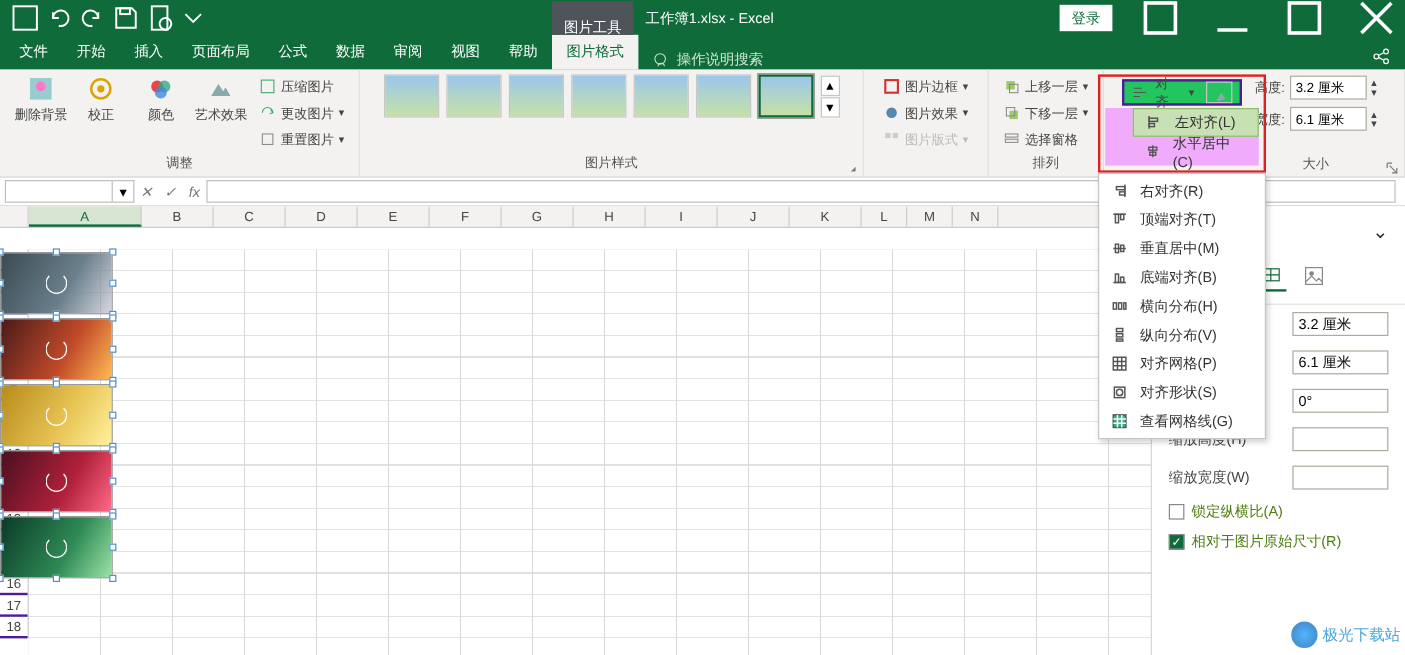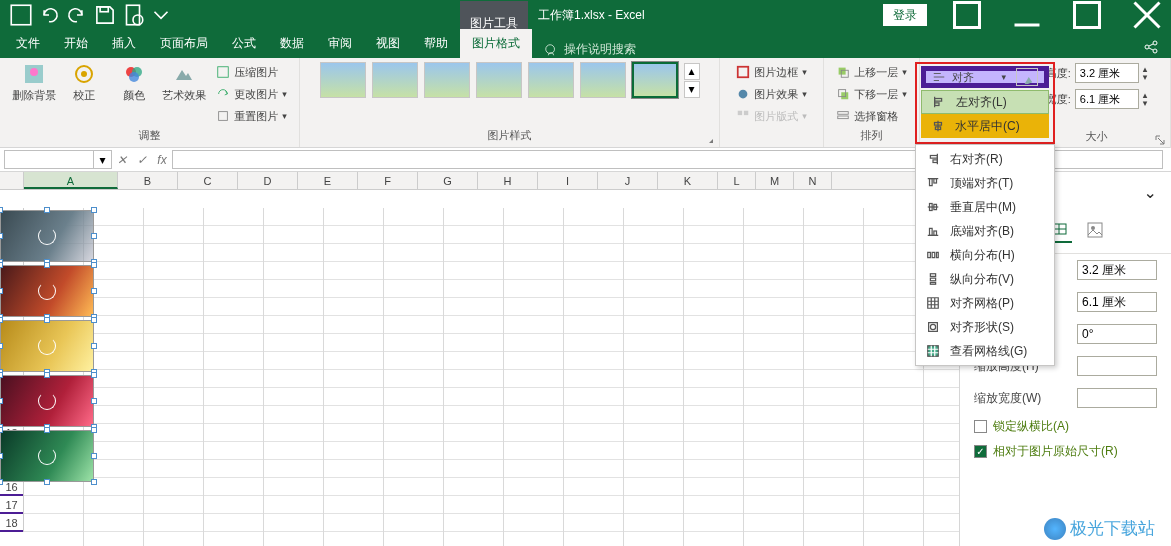--- a/index.html
+++ b/index.html
@@ -38,23 +38,23 @@
 .style-gallery { display:flex; gap:6px; align-items:center; }
 .thumb { width:46px; height:36px; border:1px solid #c7c6c5; background:linear-gradient(180deg,#9bc6ec,#c6e1a6); position:relative; cursor:pointer; }
 .thumb.sel { border:2px solid #0a6b38; outline:1px solid #888; }
 .gallery-arrow { width:16px; height:36px; border:1px solid #c7c6c5; background:#fff; display:flex; align-items:center; justify-content:center; cursor:pointer; }
 
 .size-row { display:flex; align-items:center; gap:4px; font-size:11px; color:#444; height:22px; }
 .size-input { width:64px; height:20px; border:1px solid #abab9f; background:#fff; padding:0 4px; font-size:11px; }
 
 
 .align-box { position:absolute; left:915px; top:4px; width:140px; border:2px solid #e02020; padding:2px 0 4px 0; z-index:5; }
-.align-btn { height:22px; display:flex; align-items:center; gap:6px; padding:0 6px; font-size:11px; color:#444; border:5px solid #4c1d95; background:#c4b5fd; margin:0 4px; cursor:pointer; }
+.align-btn { height:22px; display:flex; align-items:center; gap:6px; padding:0 6px; font-size:11px; color:#444; border:2px solid #4c1d95; background:#22c55e; margin:0 18px; cursor:pointer; }
 .align-btn svg{width:14px;height:14px;}
-.align-menu-top { background:#eab308; margin:2px 4px 0 4px; }
+.align-menu-top { background:#f0abfc; margin:2px 4px 0 4px;padding-left:23px; }
 .menu-item { height:24px; display:flex; align-items:center; gap:10px; padding:0 10px; font-size:12px; color:#333; cursor:pointer; }
 .menu-item.hover{ background:#c7e0b4; border:1px solid #8fbb6d; }
 .menu-item svg{ width:14px; height:14px; fill:none; stroke:#555; stroke-width:1.4; }
 
 .align-dropdown { position:absolute; left:915px; top:144px; width:140px; background:#fff; border:1px solid #c7c6c5; box-shadow:2px 2px 5px rgba(0,0,0,0.2); padding:2px 0; z-index:20; }
 
 
 .name-bar { height:24px; border-bottom:1px solid #d6d6d6; display:flex; align-items:center; background:#fff; }
 .name-box { width:90px; height:19px; border:1px solid #bfbfbf; margin-left:4px; padding:0 4px; font-size:12px; }
 .name-arrow { width:18px; height:19px; border:1px solid #bfbfbf; border-left:none; display:flex; align-items:center; justify-content:center; cursor:pointer; }
@@ -92,21 +92,21 @@
 .fp-icon{ width:26px; height:26px; display:flex; align-items:center; justify-content:center; cursor:pointer; }
 .fp-icon.sel{ border-bottom:2px solid #0f6b3a; }
 .fp-row{ display:flex; align-items:center; justify-content:space-between; padding:6px 14px; color:#444; }
 .fp-input{ width:80px; height:20px; border:1px solid #abab9f; padding:0 4px; font-size:12px; }
 .fp-check{ display:flex; align-items:center; gap:6px; padding:4px 14px; color:#4d7c0f; }
 .cbox{ width:13px; height:13px; border:1px solid #888; display:inline-flex; align-items:center; justify-content:center; }
 .cbox.on{ background:#0f6b3a; }
 .cbox.on::after{content:"✓"; color:#fff; font-size:10px;}
 
 
-.watermark{ position:absolute; right:16px; bottom:6px; font-size:17px; color:#1b8fd4; opacity:.8; display:flex; align-items:center; gap:4px; pointer-events:none; }
+.watermark{ position:absolute; right:4px; bottom:6px; font-size:13px; color:#1b8fd4; opacity:.8; display:flex; align-items:center; gap:4px; pointer-events:none; }
 .watermark .ball{ width:22px;height:22px;border-radius:50%; background:radial-gradient(#29a3ff,#0c63b0);} 
 
 .launcher{ position:absolute; right:4px; bottom:2px; width:12px; height:12px; cursor:pointer; }
 .launcher svg{width:12px;height:12px;fill:#7a7a7a;}
 </style>
 </head>
 <body>
 
 <div class="titlebar">
   <div class="qa-tools">

